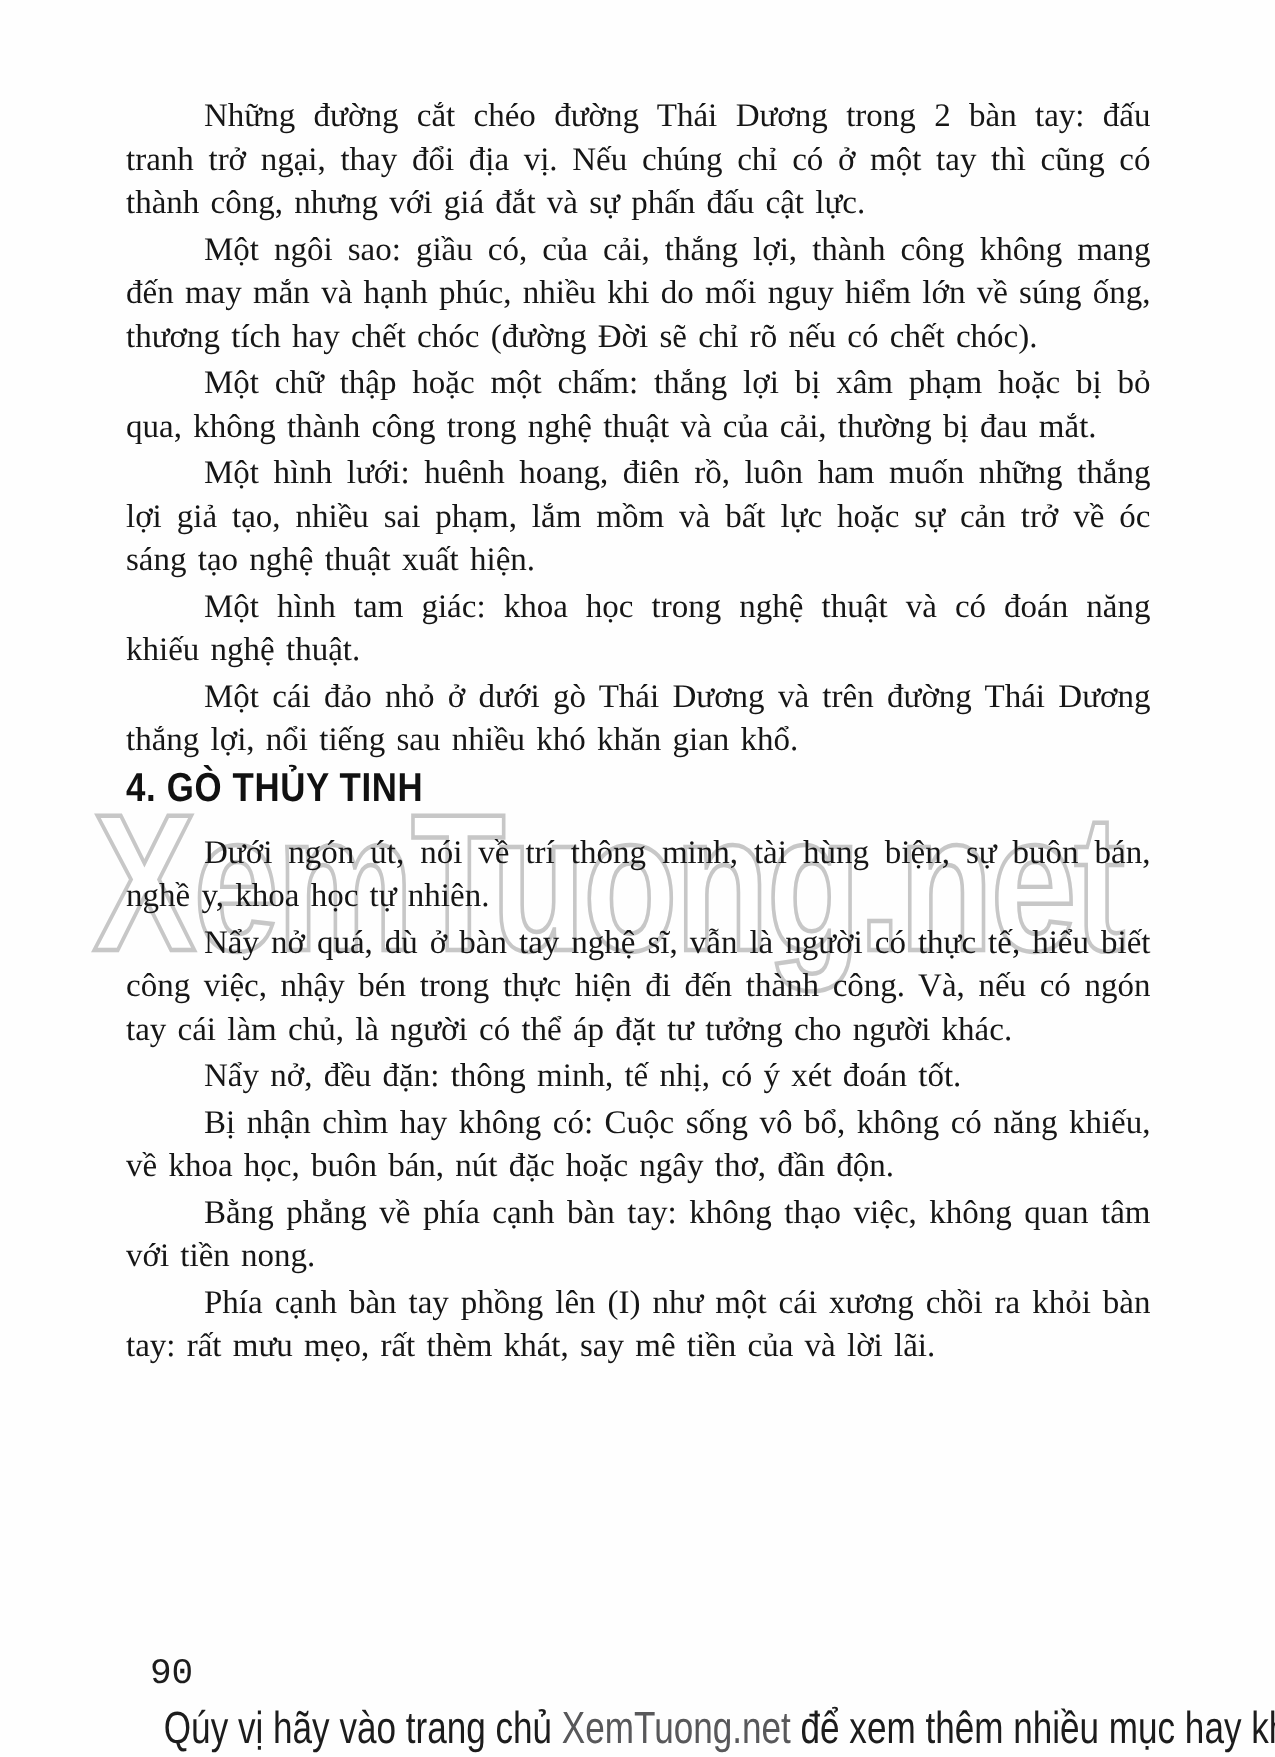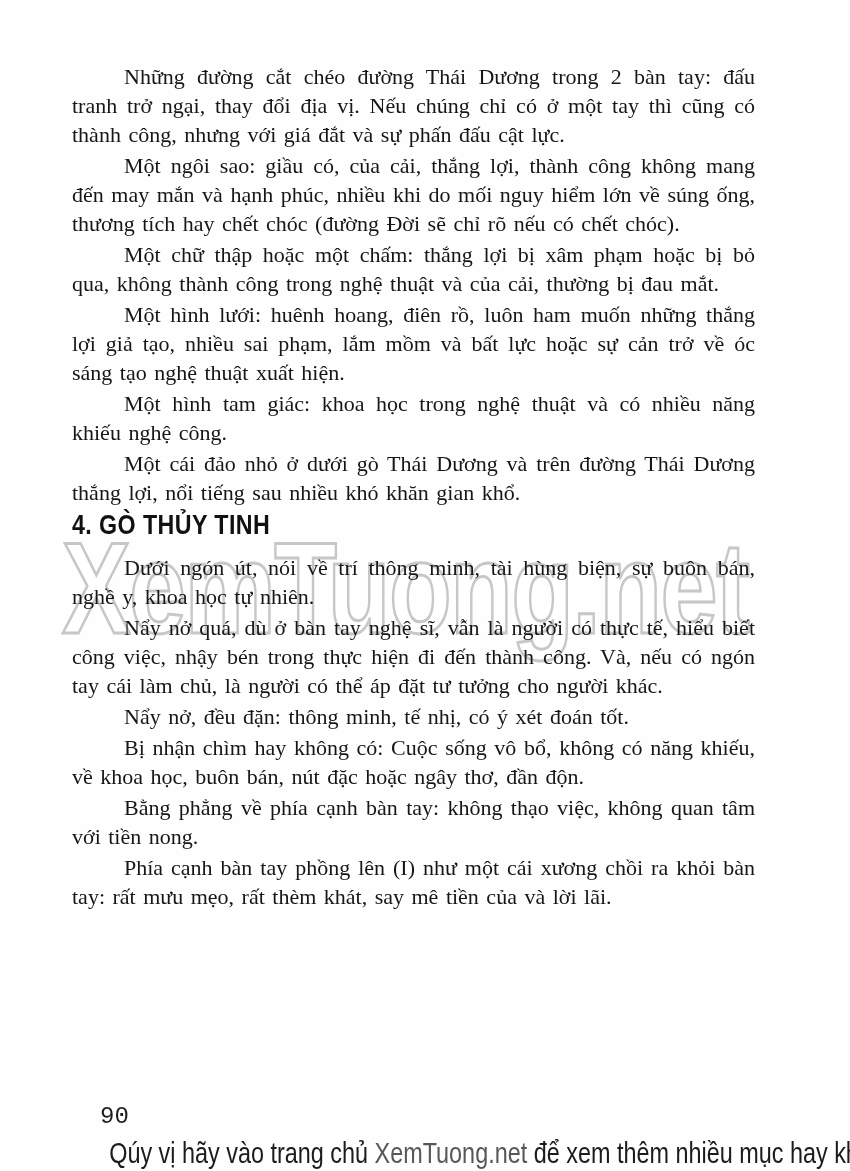--- a/index.html
+++ b/index.html
@@ -24,21 +24,21 @@
     white-space: nowrap;
     color: #ffffff;
     -webkit-text-stroke: 3px #c7c7c7;
     transform: scale(0.79, 1);
     transform-origin: left top;
     user-select: none;
   }
   .content {
     position: absolute;
     top: 62px;
-    left: 72px;
+    left: 84px;
     width: 683px;
     z-index: 2;
   }
   .body-para {
     margin: 0 0 2px 0;
     font-size: 22px;
     line-height: 29px;
     color: #161616;
     text-align: justify;
     text-indent: 52px;
@@ -93,21 +93,21 @@
 
 <div class="page">
 
   <div class="watermark">XemTuong.net</div>
 
   <div class="content">
     <p class="body-para">Những đường cắt chéo đường Thái Dương trong 2 bàn tay: đấu tranh trở ngại, thay đổi địa vị. Nếu chúng chỉ có ở một tay thì cũng có thành công, nhưng với giá đắt và sự phấn đấu cật lực.</p>
     <p class="body-para">Một ngôi sao: giầu có, của cải, thắng lợi, thành công không mang đến may mắn và hạnh phúc, nhiều khi do mối nguy hiểm lớn về súng ống, thương tích hay chết chóc (đường Đời sẽ chỉ rõ nếu có chết chóc).</p>
     <p class="body-para">Một chữ thập hoặc một chấm: thắng lợi bị xâm phạm hoặc bị bỏ qua, không thành công trong nghệ thuật và của cải, thường bị đau mắt.</p>
     <p class="body-para">Một hình lưới: huênh hoang, điên rồ, luôn ham muốn những thắng lợi giả tạo, nhiều sai phạm, lắm mồm và bất lực hoặc sự cản trở về óc sáng tạo nghệ thuật xuất hiện.</p>
-    <p class="body-para">Một hình tam giác: khoa học trong nghệ thuật và có nhiều năng khiếu nghệ công.</p>
+    <p class="body-para">Một hình tam giác: khoa học trong nghệ thuật và có đoán năng khiếu nghệ thuật.</p>
     <p class="body-para">Một cái đảo nhỏ ở dưới gò Thái Dương và trên đường Thái Dương thắng lợi, nổi tiếng sau nhiều khó khăn gian khổ.</p>
 
     <h2 class="section-heading">
       <span class="squeeze">4. GÒ THỦY TINH</span>
     </h2>
 
     <p class="body-para">Dưới ngón út, nói về trí thông minh, tài hùng biện, sự buôn bán, nghề y, khoa học tự nhiên.</p>
     <p class="body-para">Nẩy nở quá, dù ở bàn tay nghệ sĩ, vẫn là người có thực tế, hiểu biết công việc, nhậy bén trong thực hiện đi đến thành công. Và, nếu có ngón tay cái làm chủ, là người có thể áp đặt tư tưởng cho người khác.</p>
     <p class="body-para">Nẩy nở, đều đặn: thông minh, tế nhị, có ý xét đoán tốt.</p>
     <p class="body-para">Bị nhận chìm hay không có: Cuộc sống vô bổ, không có năng khiếu, về khoa học, buôn bán, nút đặc hoặc ngây thơ, đần độn.</p>

